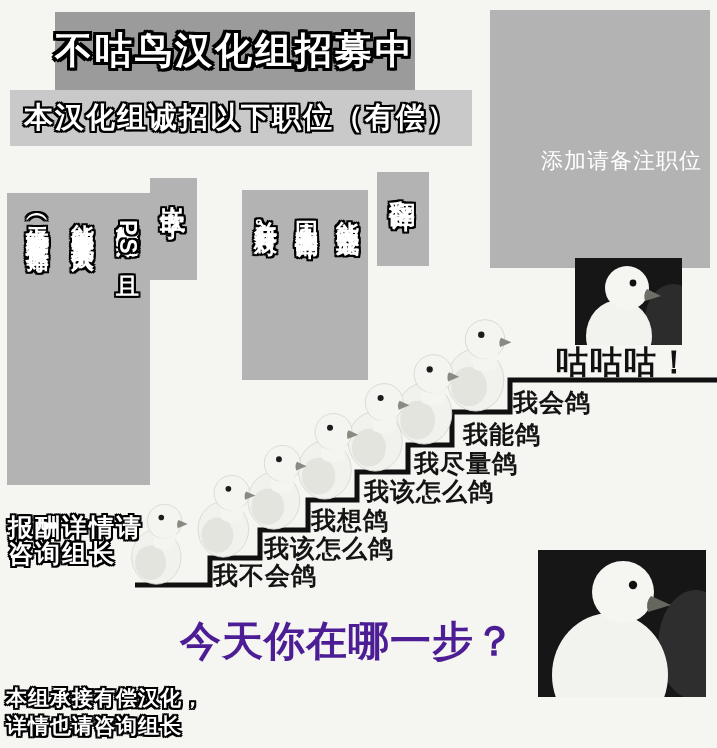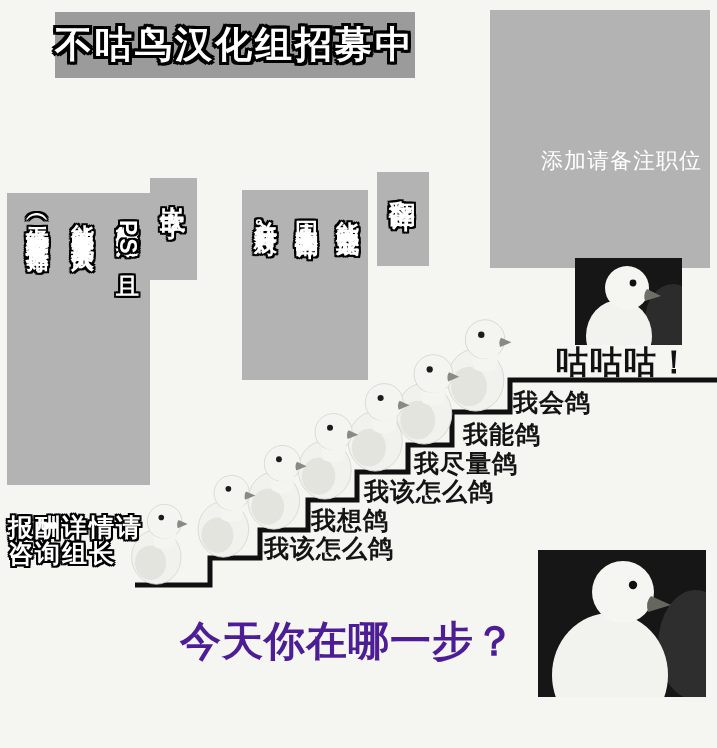--- a/index.html
+++ b/index.html
@@ -17,21 +17,21 @@
   }
   .otl-heavy{
     color:#fff; font-weight:bold;
     text-shadow:
       -3px -3px 0 #000, 3px -3px 0 #000, -3px 3px 0 #000, 3px 3px 0 #000,
       -3px 0 0 #000, 3px 0 0 #000, 0 -3px 0 #000, 0 3px 0 #000,
       -1px -3px 0 #000, 1px 3px 0 #000, -3px 1px 0 #000, 3px -1px 0 #000;
   }
   
   .banner-main{
-    position:absolute; left:55px; top:12px; width:360px; height:66px;
+    position:absolute; left:55px; top:12px; width:360px; height:78px;
     background:var(--banner_dark,#9b9b9b);
     display:flex; align-items:center; justify-content:center;
     font-size:37px; letter-spacing:3px;
   }
   .banner-sub{
     position:absolute; left:10px; top:90px; width:462px; height:56px;
     background:var(--banner_light,#c9c9c9);
     display:flex; align-items:center; justify-content:center;
     font-size:29px; letter-spacing:2px;
   }
@@ -124,20 +124,23 @@
         <path d="M30 42 Q44 50 58 40 L56 56 Q42 62 32 56 Z" fill="#f4f4f1"></path>
         <path d="M61 23 L72 28 L60 33 Q58 27 61 23 Z" fill="#8a8a82"></path>
         <circle cx="40" cy="20" r="3.4" fill="#1c1c1c"></circle>
       </symbol>
     </defs>
   </svg>
 
   <div class="banner-main">
     <span class="otl-heavy">不咕鸟汉化组招募中</span>
   </div>
+  <div class="banner-sub">
+    <span class="otl">本汉化组诚招以下职位（有偿）</span>
+  </div>
 
   <div class="contact-box">
     <span class="contact-note">添加请备注职位</span>
   </div>
 
   <div class="pos-header qz otl">嵌字：</div>
   <div class="pos-desc qz otl">能熟练运用PS且
 能独立完成文本嵌入。
 （无经验者可提供指导）</div>
 
@@ -165,20 +168,21 @@
   <svg class="pigeon pg-2">
       <use href="#pigeon"></use>
     </svg>
   <svg class="pigeon pg-1">
       <use href="#pigeon"></use>
     </svg>
   <svg class="pigeon pg-0">
       <use href="#pigeon"></use>
     </svg>
 
+  <div class="step-label s0">我不会鸽</div>
   <div class="step-label s1">我该怎么鸽</div>
   <div class="step-label s2">我想鸽</div>
   <div class="step-label s3">我该怎么鸽</div>
   <div class="step-label s4">我尽量鸽</div>
   <div class="step-label s5">我能鸽</div>
   <div class="step-label s6">我会鸽</div>
 
   <div class="photo-top">
     <svg viewBox="0 0 107 87">
       <rect x="0" y="0" width="107" height="87" fill="#161616"></rect>
@@ -199,14 +203,16 @@
       <circle cx="85" cy="42" r="31" fill="#f5f5f2"></circle>
       <path d="M113 46 L133 55 L110 62 Q107 52 113 46 Z" fill="#66665f"></path>
       <circle cx="95" cy="35" r="4.2" fill="#101010"></circle>
     </svg>
   </div>
 
   <div class="question">今天你在哪一步？</div>
 
   <div class="pay-note otl">报酬详情请
 咨询组长</div>
+  <div class="footer-note otl">本组承接有偿汉化，
+详情也请咨询组长</div>
 
 </div>
 
 </body></html>

